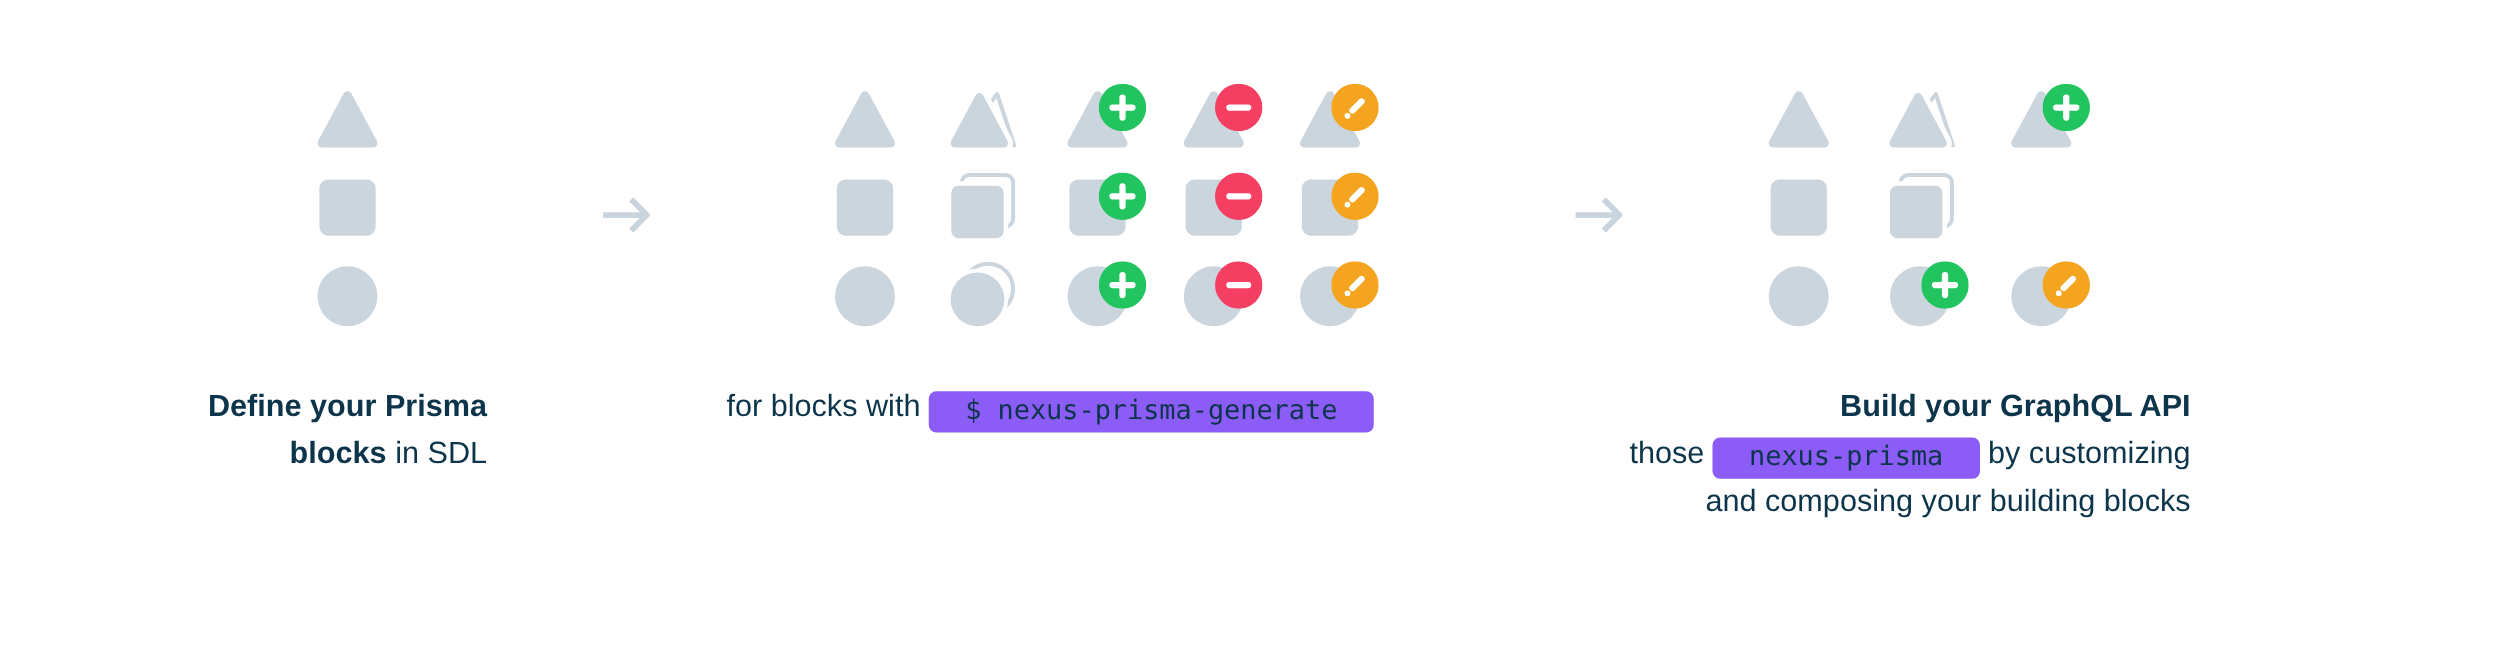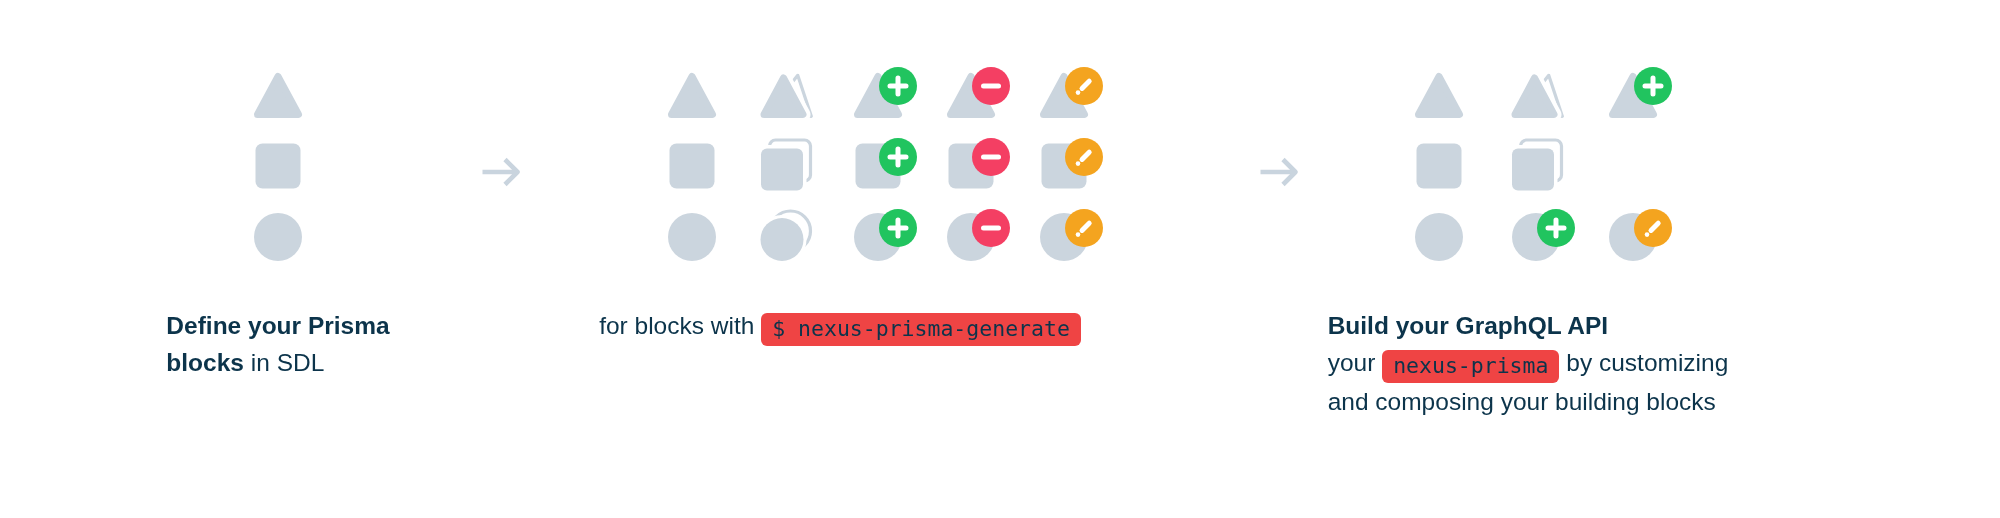--- a/index.html
+++ b/index.html
@@ -15,30 +15,30 @@
   .row{display:flex;gap:var(--cg,43px);margin-bottom:21px;}
   .row:last-child{margin-bottom:0;}
   #panel-0 .grid{--cg:0px;}
   #panel-1 .grid{--cg:43px;}
   #panel-2 .grid{--cg:47px;}
   .cell{width:50px;height:50px;position:relative;flex:0 0 auto;}
   .cell > svg{width:50px;height:50px;display:block;overflow:visible;}
   .badge{position:absolute;top:-3px;right:-14px;width:38px;height:38px;}
   .badge svg{width:38px;height:38px;display:block;}
   .caption{
-    margin-top:45px;font-size:24.5px;line-height:37px;text-align:left;
+    margin-top:45px;font-size:24.5px;line-height:37px;text-align:right;
     color:#0c344b;white-space:nowrap;
   }
   #panel-1 .caption{position:relative;left:-38px;}
   #panel-2 .caption{position:relative;left:-8px;}
   .caption b{font-weight:700;}
   .caption code{
     font-family:"DejaVu Sans Mono","Liberation Mono",monospace;
     font-size:21.5px;line-height:1;display:inline-block;vertical-align:-2px;
-    background:#ef4444;border-radius:6px;padding:5px 11px 6px;
+    background:#8b5cf6;border-radius:6px;padding:5px 29px 6px;
   }
   .arrow{position:absolute;top:155px;width:40px;height:34px;}
   .arrow svg{width:40px;height:34px;display:block;}
   #arrow-0{left:481px;}
   #arrow-1{left:1259px;}
 </style>
 </head>
 <body>
 
 <div class="stage">
@@ -311,18 +311,18 @@
                 <circle cx="19" cy="19" r="19" fill="#f4a41f"></circle>
                 <path d="M17 21.4l7.2-7.2" stroke="#fff" stroke-width="5" stroke-linecap="round" fill="none"></path>
                 <circle cx="13" cy="25.6" r="2.3" fill="#fff"></circle>
               </svg>
             </span>
           </div>
         </div>
       </div>
     <div class="caption">
         <div class="line"><b>Build your GraphQL API</b></div>
-        <div class="line"><span>your </span><code>nexus-prisma</code><span> by customizing</span></div>
+        <div class="line"><span>those </span><code>nexus-prisma</code><span> by customizing</span></div>
         <div class="line"><span>and composing your building blocks</span></div>
       </div>
   </section>
 
 </div>
 
 </body></html>

